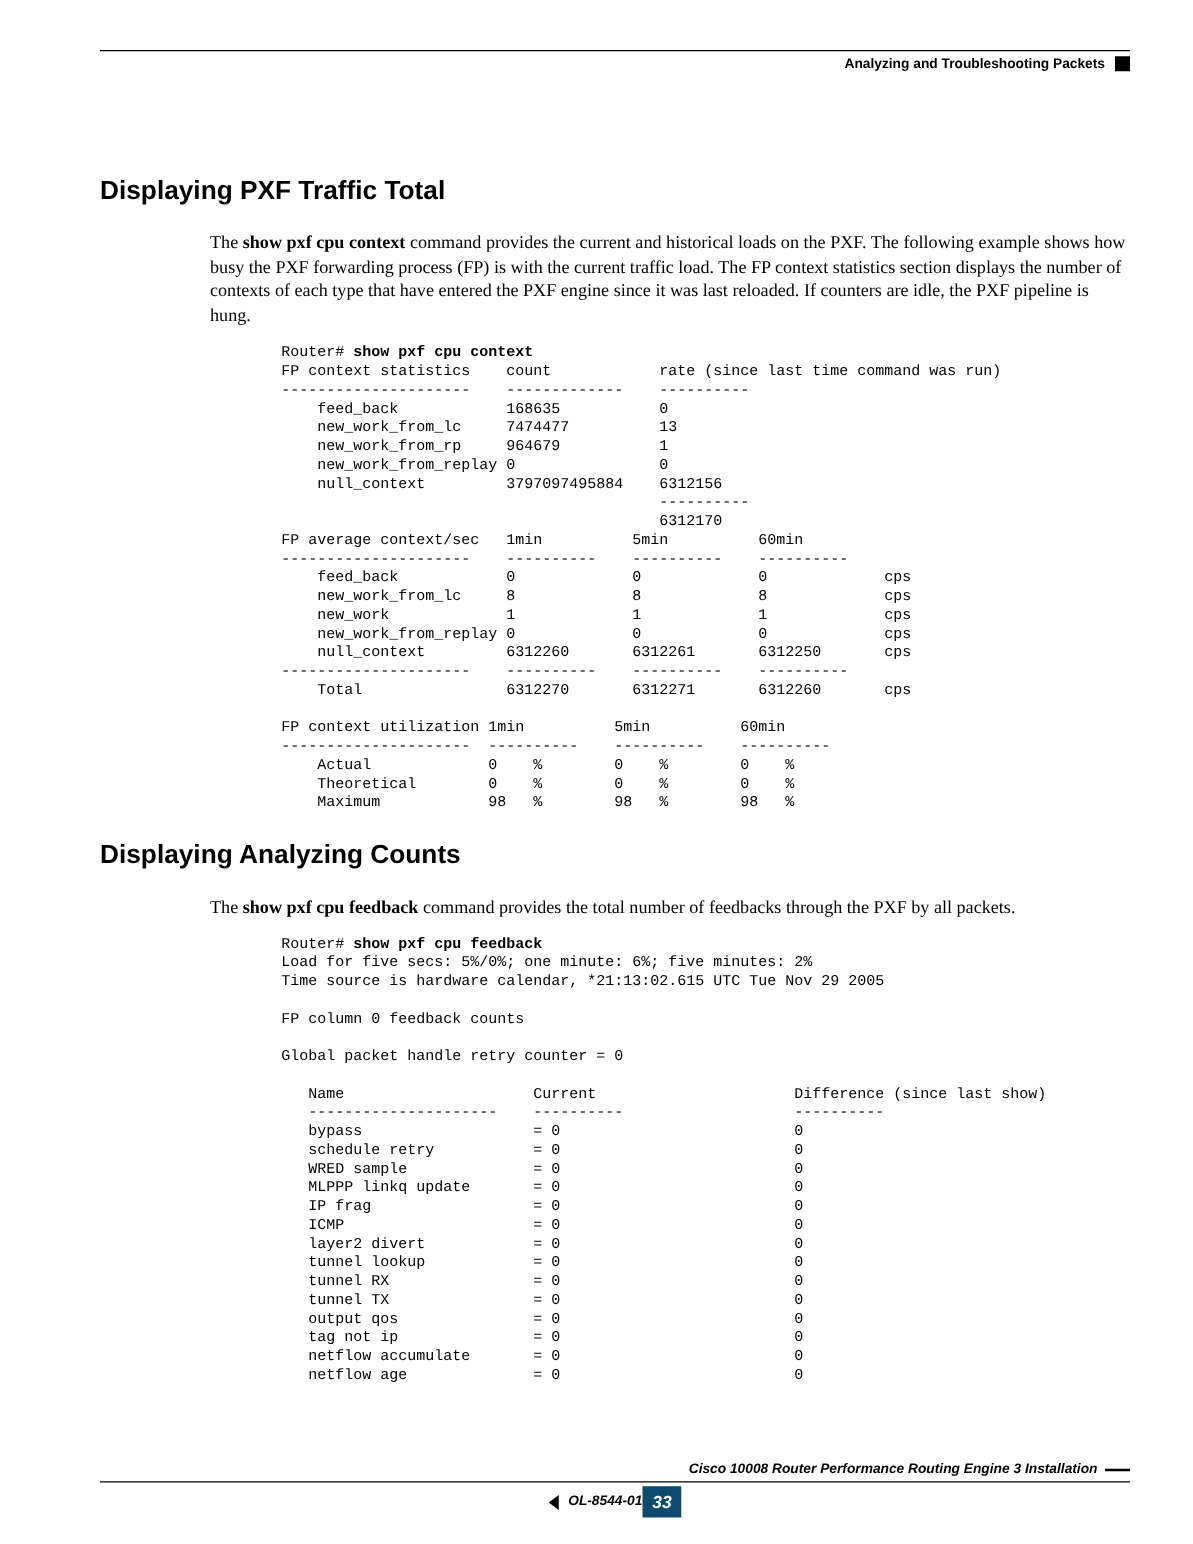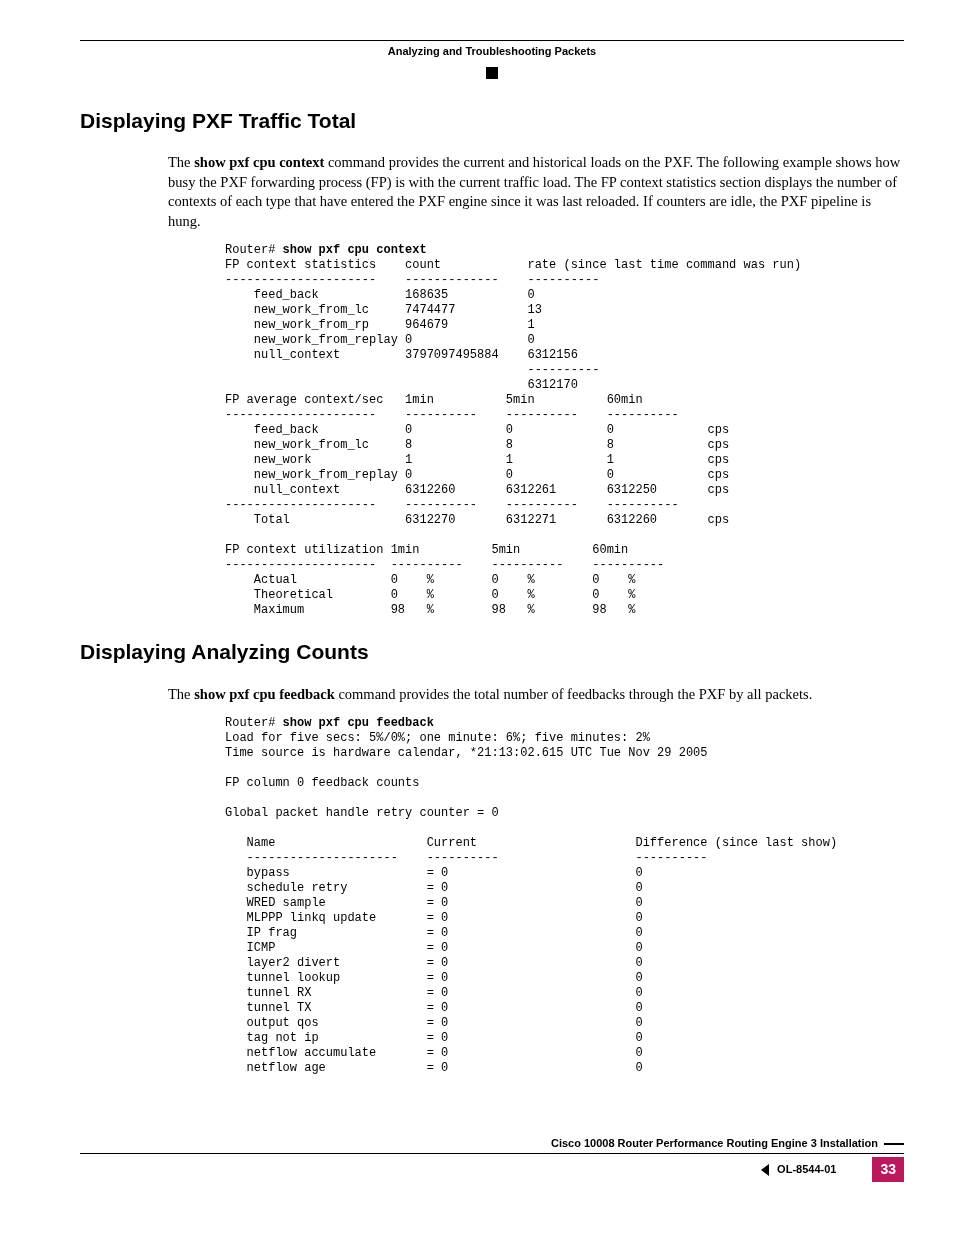--- a/index.html
+++ b/index.html
@@ -11,24 +11,23 @@
     padding: 40px 50px 20px 80px;
     line-height: 1.35;
     width: 954px;
     box-sizing: border-box;
   }
   .header-bar {
     display: flex;
     justify-content: flex-end;
     align-items: center;
     gap: 8px;
-    margin-bottom: 28px;
+    margin-bottom: 80px;
     border-top: 1px solid #000;
     padding-top: 3px;
-    flex-direction: column;
   }
   .header-text {
     font-family: Arial, Helvetica, sans-serif;
     font-size: 11px;
     font-weight: bold;
   }
   .black-box {
     width: 12px;
     height: 12px;
     background: #000;
@@ -53,55 +52,55 @@
     font-size: 12px;
     line-height: 1.25;
     margin: 0 0 20px 145px;
     white-space: pre;
   }
   pre b {
     font-weight: bold;
   }
   .footer {
     margin-top: 60px;
+    font-style: italic;
   }
   .footer-line-top {
     display: flex;
     justify-content: flex-end;
     border-bottom: 1px solid #000;
     padding-bottom: 2px;
     margin-bottom: 3px;
   }
   .footer-doc-title {
     font-family: Arial, Helvetica, sans-serif;
     font-size: 11px;
     font-weight: bold;
   }
   .footer-line-bottom {
     display: flex;
-    justify-content: flex-end;
+    justify-content: center;
     align-items: center;
-    gap: 36px;
   }
   .footer-left {
     display: flex;
     align-items: center;
     gap: 8px;
     font-family: Arial, Helvetica, sans-serif;
     font-size: 11px;
     font-weight: bold;
   }
   .left-arrow-box {
     width: 0; height: 0;
     border-top: 6px solid transparent;
     border-bottom: 6px solid transparent;
     border-right: 8px solid #000;
   }
   .page-num {
-    background: #be185d;
+    background: #0c4a6e;
     color: #fff;
     font-family: Arial, Helvetica, sans-serif;
     font-weight: bold;
     padding: 3px 8px;
     font-size: 14px;
   }
   .short-rule {
     border-top: 2px solid #000;
     width: 20px;
     margin-right: 0;

